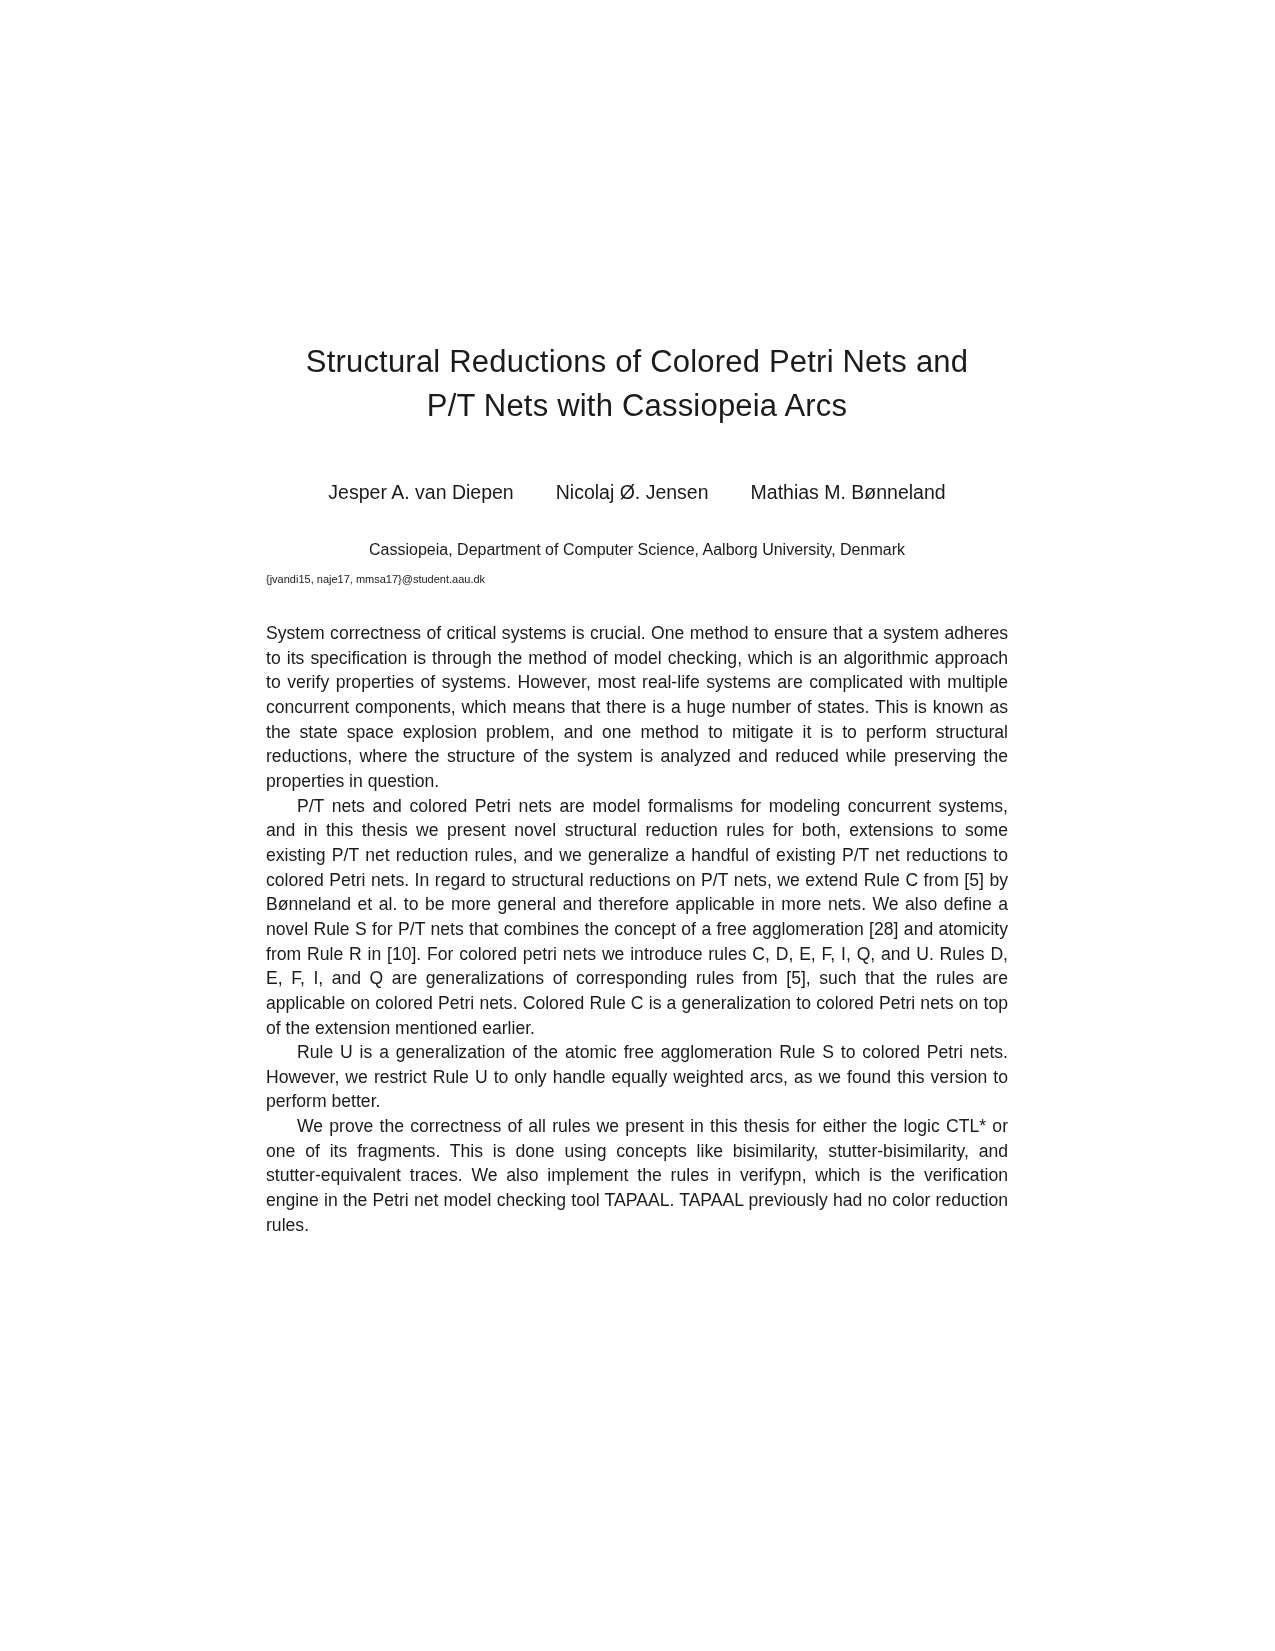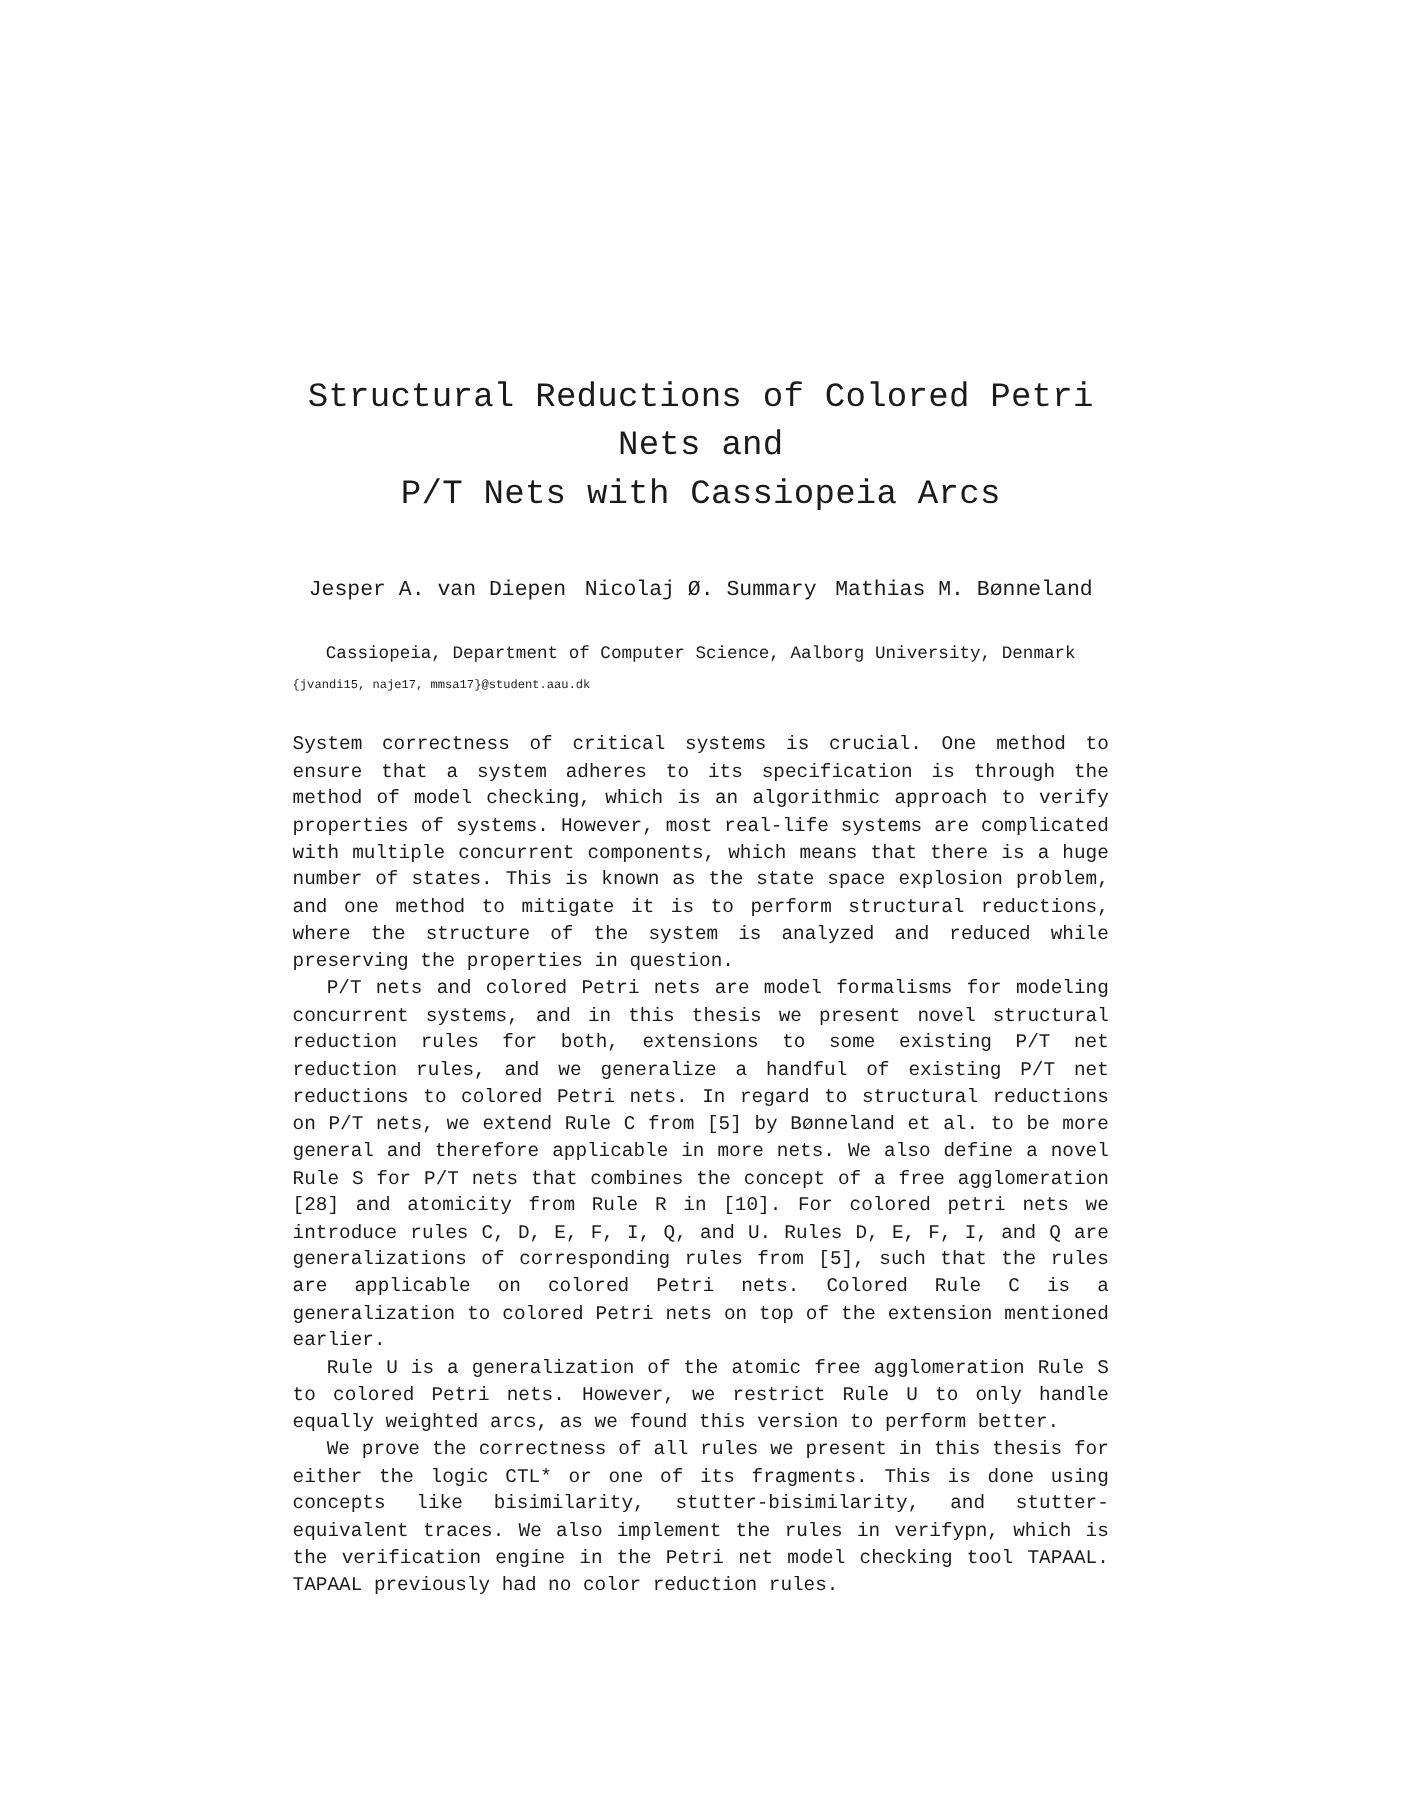--- a/index.html
+++ b/index.html
@@ -2,21 +2,21 @@
 <html lang="en"><head>
 <meta charset="utf-8">
 <style>
   * { margin: 0; padding: 0; box-sizing: border-box; }
   html, body { background: #ffffff; }
   .page {
     position: relative;
     width: 1275px;
     height: 1651px;
     background: #ffffff;
-    font-family: Liberation Mono, monospace;
+    font-family: Liberation Sans, sans-serif;
     color: #1b1b1b;
     overflow: hidden;
   }
   .content {
     position: absolute;
     left: 266px;
     top: 0;
     width: 742px;
   }
   .title {
@@ -25,21 +25,21 @@
     font-weight: normal;
     font-size: 31px;
     line-height: 44px;
     letter-spacing: 0.2px;
   }
   .title span { display: block; }
   .authors {
     margin-top: 52px;
     display: flex;
     justify-content: center;
-    gap: 17px;
+    gap: 42px;
     font-size: 19.5px;
     line-height: 24px;
     white-space: nowrap;
   }
   .affiliation {
     margin-top: 36px;
     text-align: center;
     font-size: 16px;
     line-height: 20px;
   }
@@ -76,21 +76,21 @@
 <div class="page">
   <div class="content">
 
     <h1 class="title">
       <span>Structural Reductions of Colored Petri Nets and</span>
       <span>P/T Nets with Cassiopeia Arcs</span>
     </h1>
 
     <div class="authors">
       <span>Jesper A. van Diepen</span>
-      <span>Nicolaj Ø. Summary</span>
+      <span>Nicolaj Ø. Jensen</span>
       <span>Mathias M. Bønneland</span>
     </div>
 
     <div class="affiliation">Cassiopeia, Department of Computer Science, Aalborg University, Denmark</div>
 
     <div class="email">{jvandi15, naje17, mmsa17}@student.aau.dk</div>
 
 
     <div class="body-text">
       <p>System correctness of critical systems is crucial. One method to ensure that a system adheres to its specification is through the method of model checking, which is an algorithmic approach to verify properties of systems. However, most real-life systems are complicated with multiple concurrent components, which means that there is a huge number of states. This is known as the state space explosion problem, and one method to mitigate it is to perform structural reductions, where the structure of the system is analyzed and reduced while preserving the properties in question.</p>

